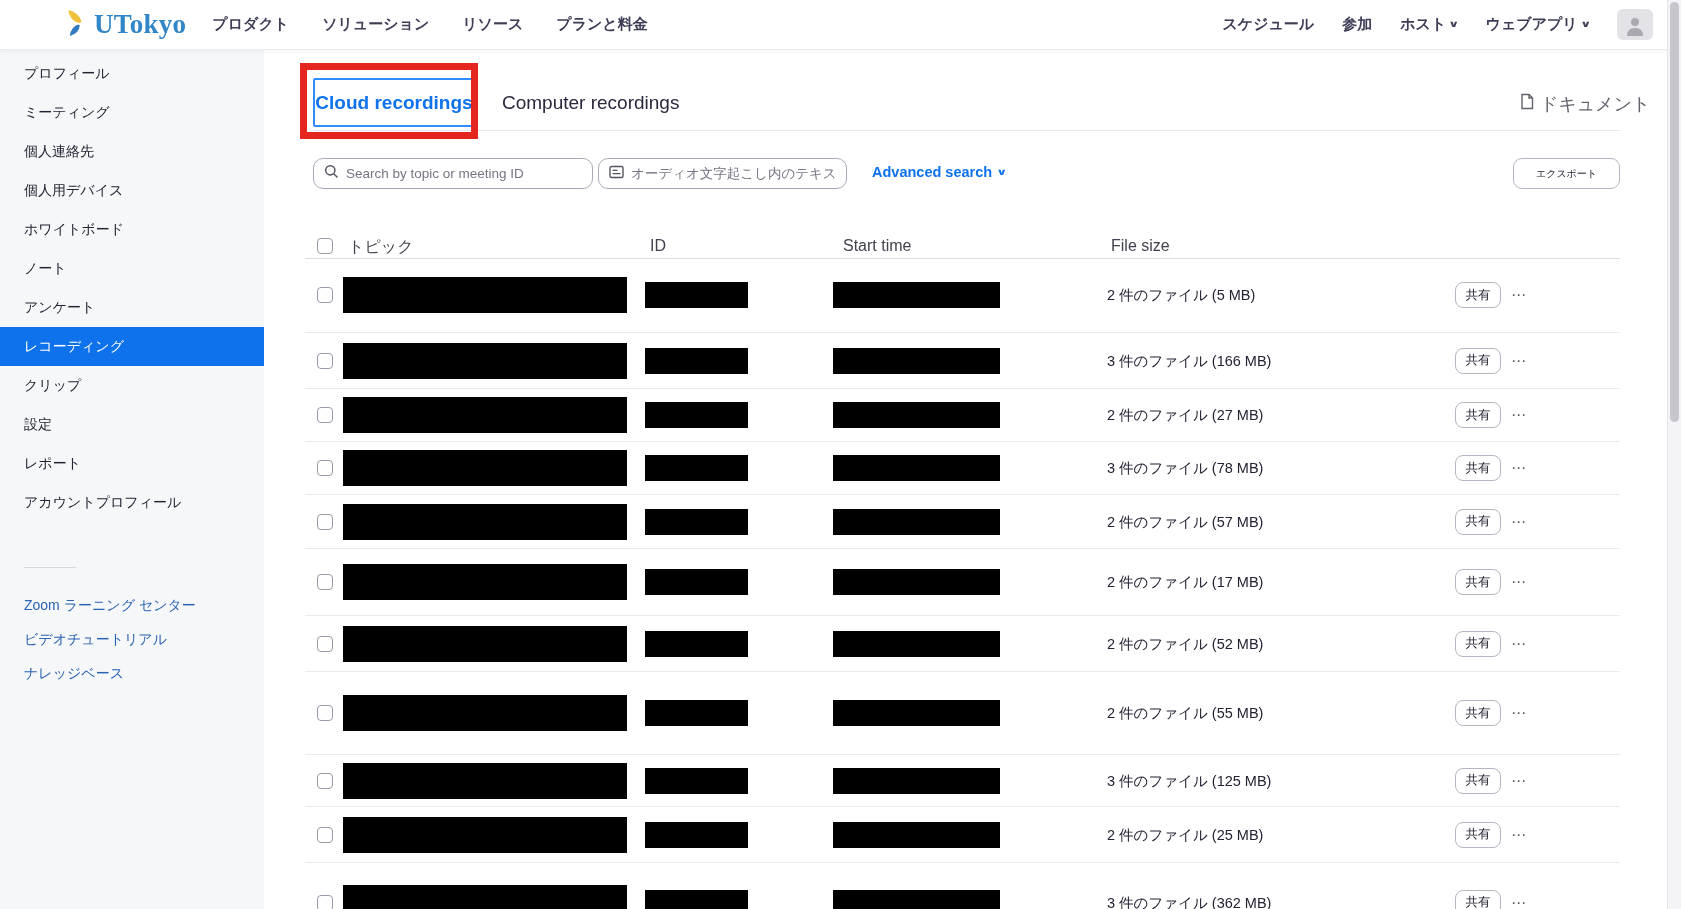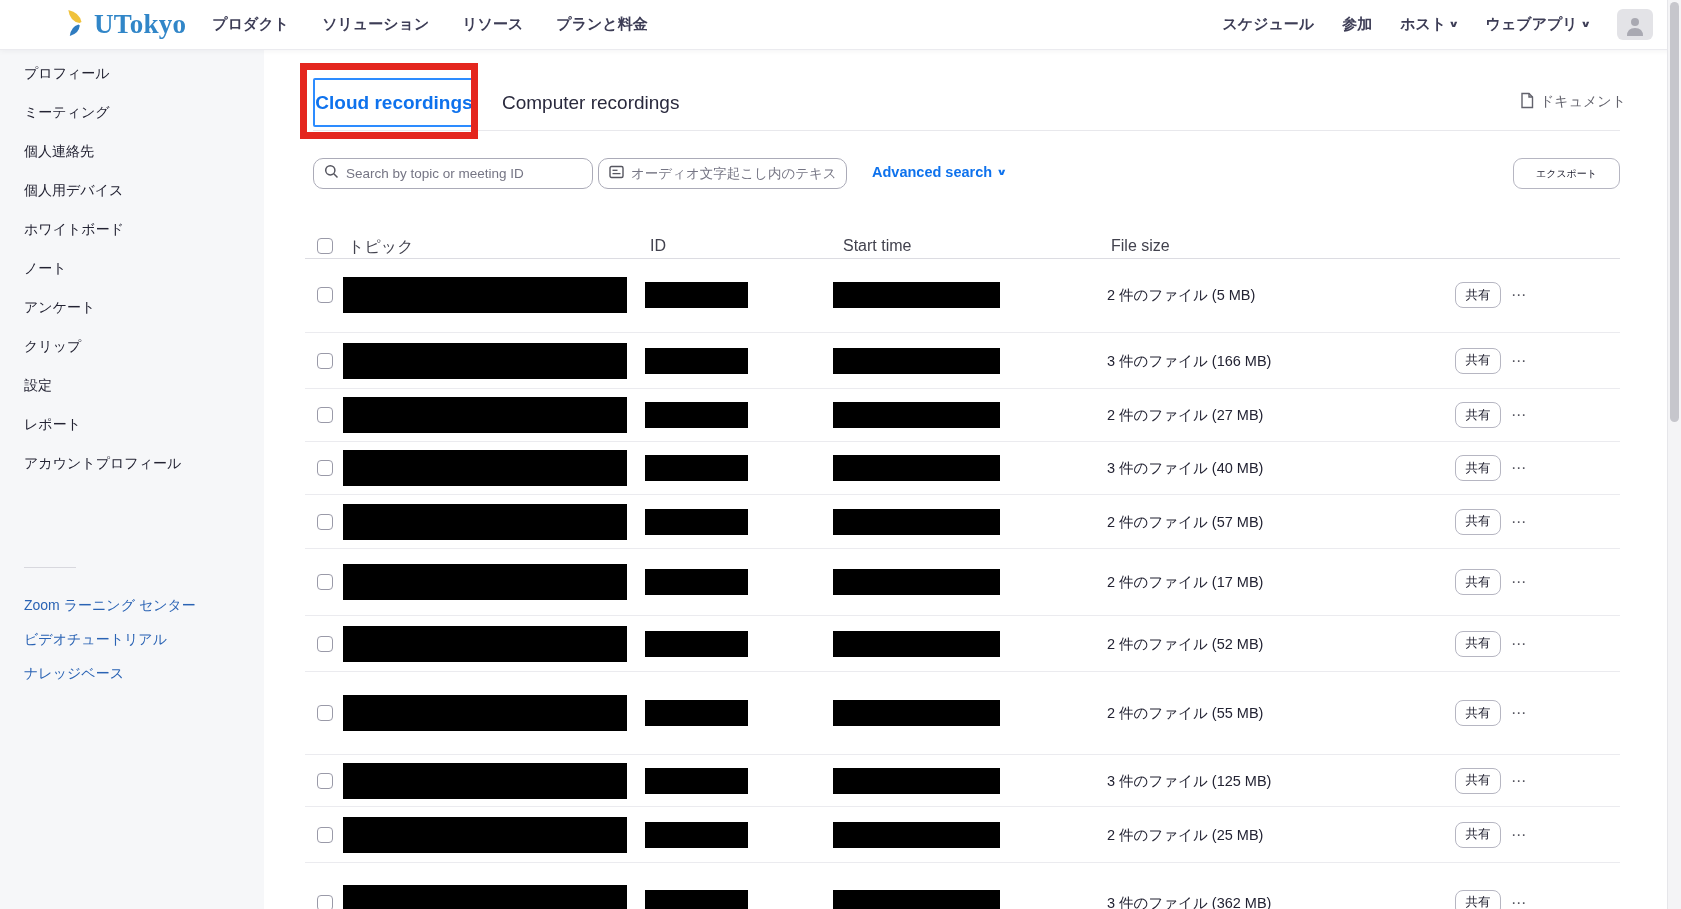--- a/index.html
+++ b/index.html
@@ -46,21 +46,21 @@
 
   .tab-underline { position: absolute; left: 49px; top: 80px; width: 1307px; border-top: 1px solid #e8e8ec; }
   .blue-focus {
     position: absolute; left: 49px; top: 28px; width: 162px; height: 49px;
     border: 2px solid #2d8cff; border-radius: 2px; background: #fff;
     display: flex; align-items: center; justify-content: center; cursor: pointer; z-index: 2;
   }
   .cloud-label { font-size: 19px; font-weight: 700; color: #0e72ed; white-space: nowrap; }
   .red-box { position: absolute; left: 36px; top: 13px; width: 178px; height: 76px; border: 7px solid #e4261e; z-index: 3; pointer-events: none; }
   .computer-tab { position: absolute; left: 238px; top: 42px; font-size: 19px; font-weight: 400; color: #29293d; cursor: pointer; white-space: nowrap; }
-  .doc-link { position: absolute; left: 1256px; top: 42px; display: flex; align-items: center; gap: 6px; font-size: 14px; color: #62626c; cursor: pointer; white-space: nowrap; }
+  .doc-link { position: absolute; left: 1256px; top: 42px; display: flex; align-items: center; gap: 6px; font-size: 18px; color: #62626c; cursor: pointer; white-space: nowrap; }
 
   .input-wrap {
     position: absolute; top: 108px; height: 31px; border: 1px solid #ababb8; border-radius: 10px;
     background: #fff; display: flex; align-items: center; padding: 0 10px; gap: 7px;
   }
   .input-topic { left: 49px; width: 280px; }
   .input-transcript { left: 334px; width: 249px; }
   .input-wrap input { border: none; outline: none; flex: 1; min-width: 0; font-size: 13.5px; color: #4d7c0f; background: transparent; font-family: inherit; }
   .input-wrap input::placeholder { color: #757584; opacity: 1; }
   .advanced { position: absolute; left: 608px; top: 114px; font-size: 14.5px; font-weight: 700; color: #0e72ed; cursor: pointer; white-space: nowrap; }
@@ -137,20 +137,21 @@
 
 <aside class="sidebar">
   <div class="sb-list" id="sidebar-items">
       <div class="sb-item">プロフィール</div>
       <div class="sb-item">ミーティング</div>
       <div class="sb-item">個人連絡先</div>
       <div class="sb-item">個人用デバイス</div>
       <div class="sb-item">ホワイトボード</div>
       <div class="sb-item">ノート</div>
       <div class="sb-item">アンケート</div>
+      <div class="sb-item active">レコーディング</div>
       <div class="sb-item">クリップ</div>
       <div class="sb-item">設定</div>
       <div class="sb-item">レポート</div>
       <div class="sb-item">アカウントプロフィール</div>
     </div>
   <div class="sb-divider"></div>
   <div class="sb-links" id="sidebar-links">
       <div class="sb-link">Zoom ラーニング センター</div>
       <div class="sb-link">ビデオチュートリアル</div>
       <div class="sb-link">ナレッジベース</div>
@@ -238,21 +239,21 @@
     <div class="bar start-bar"></div>
     <span class="filesize">2 件のファイル (27 MB)</span>
     <button class="share-btn">共有</button>
     <span class="more">⋯</span>
   </div>
       <div class="row" style="height: 53px;">
     <span class="checkbox"></span>
     <div class="bar topic-bar"></div>
     <div class="bar id-bar"></div>
     <div class="bar start-bar"></div>
-    <span class="filesize">3 件のファイル (40 MB)</span>
+    <span class="filesize">3 件のファイル (78 MB)</span>
     <button class="share-btn">共有</button>
     <span class="more">⋯</span>
   </div>
       <div class="row" style="height: 54px;">
     <span class="checkbox"></span>
     <div class="bar topic-bar"></div>
     <div class="bar id-bar"></div>
     <div class="bar start-bar"></div>
     <span class="filesize">2 件のファイル (57 MB)</span>
     <button class="share-btn">共有</button>

